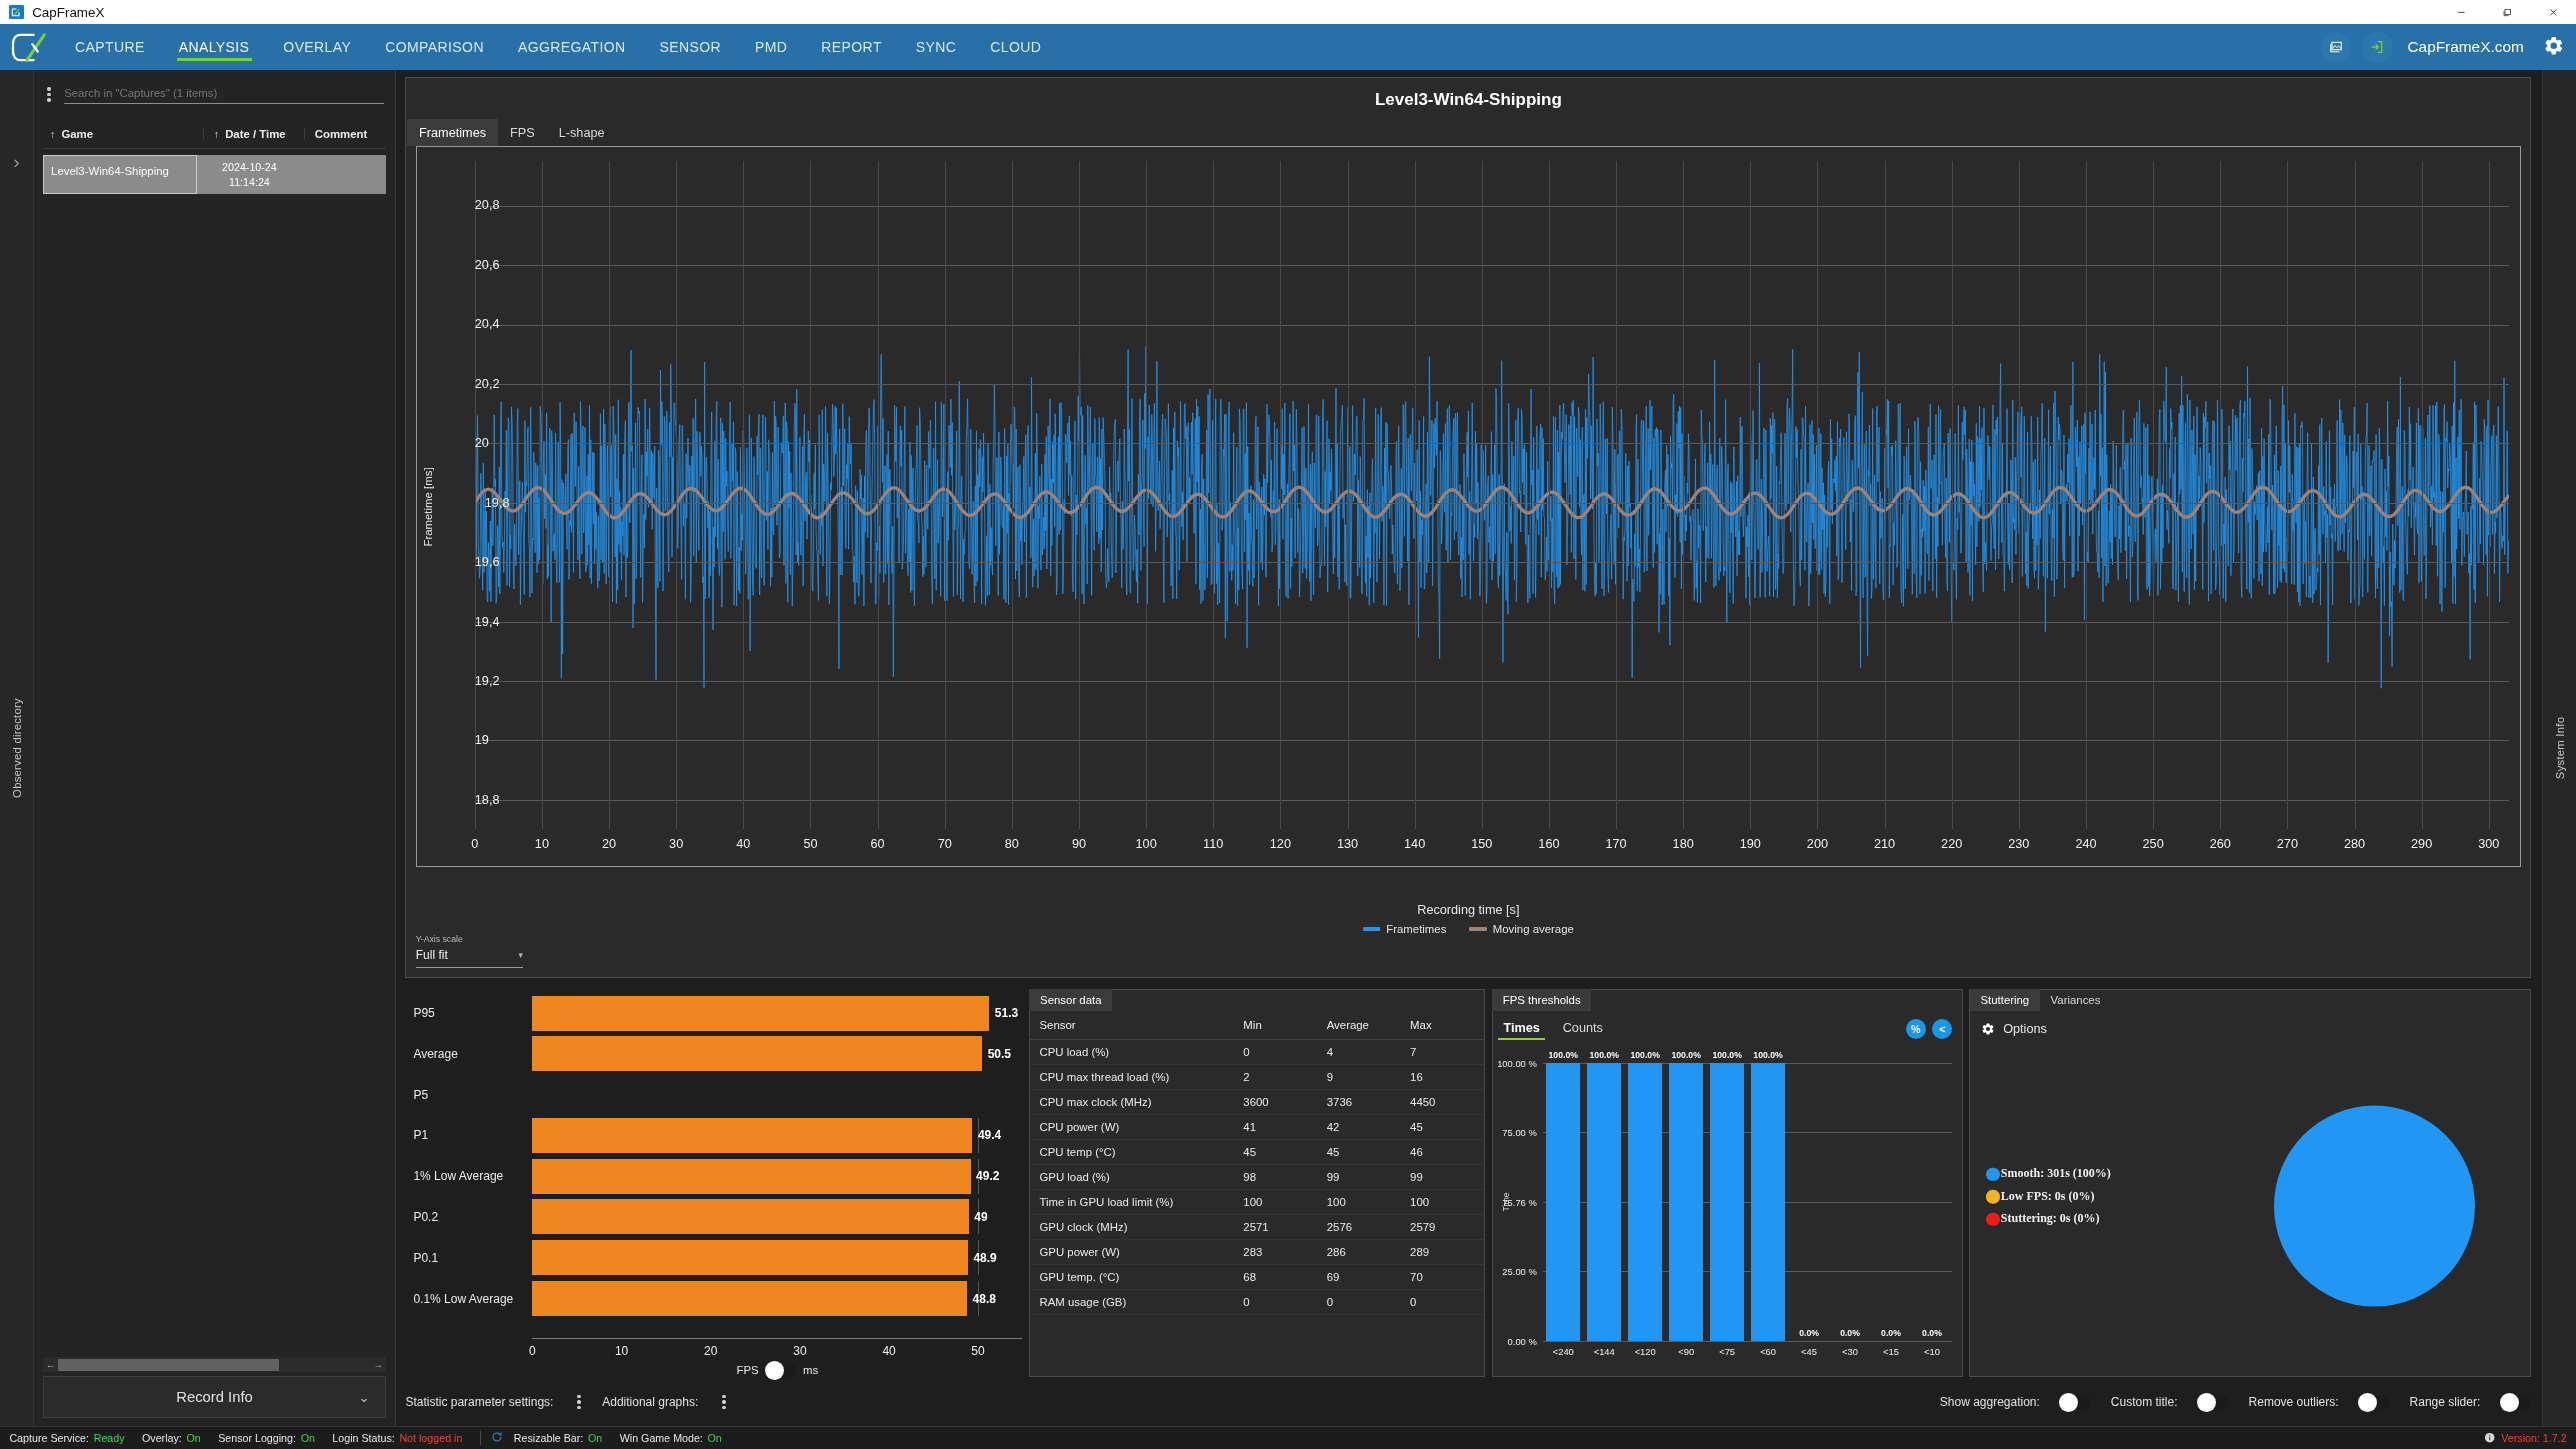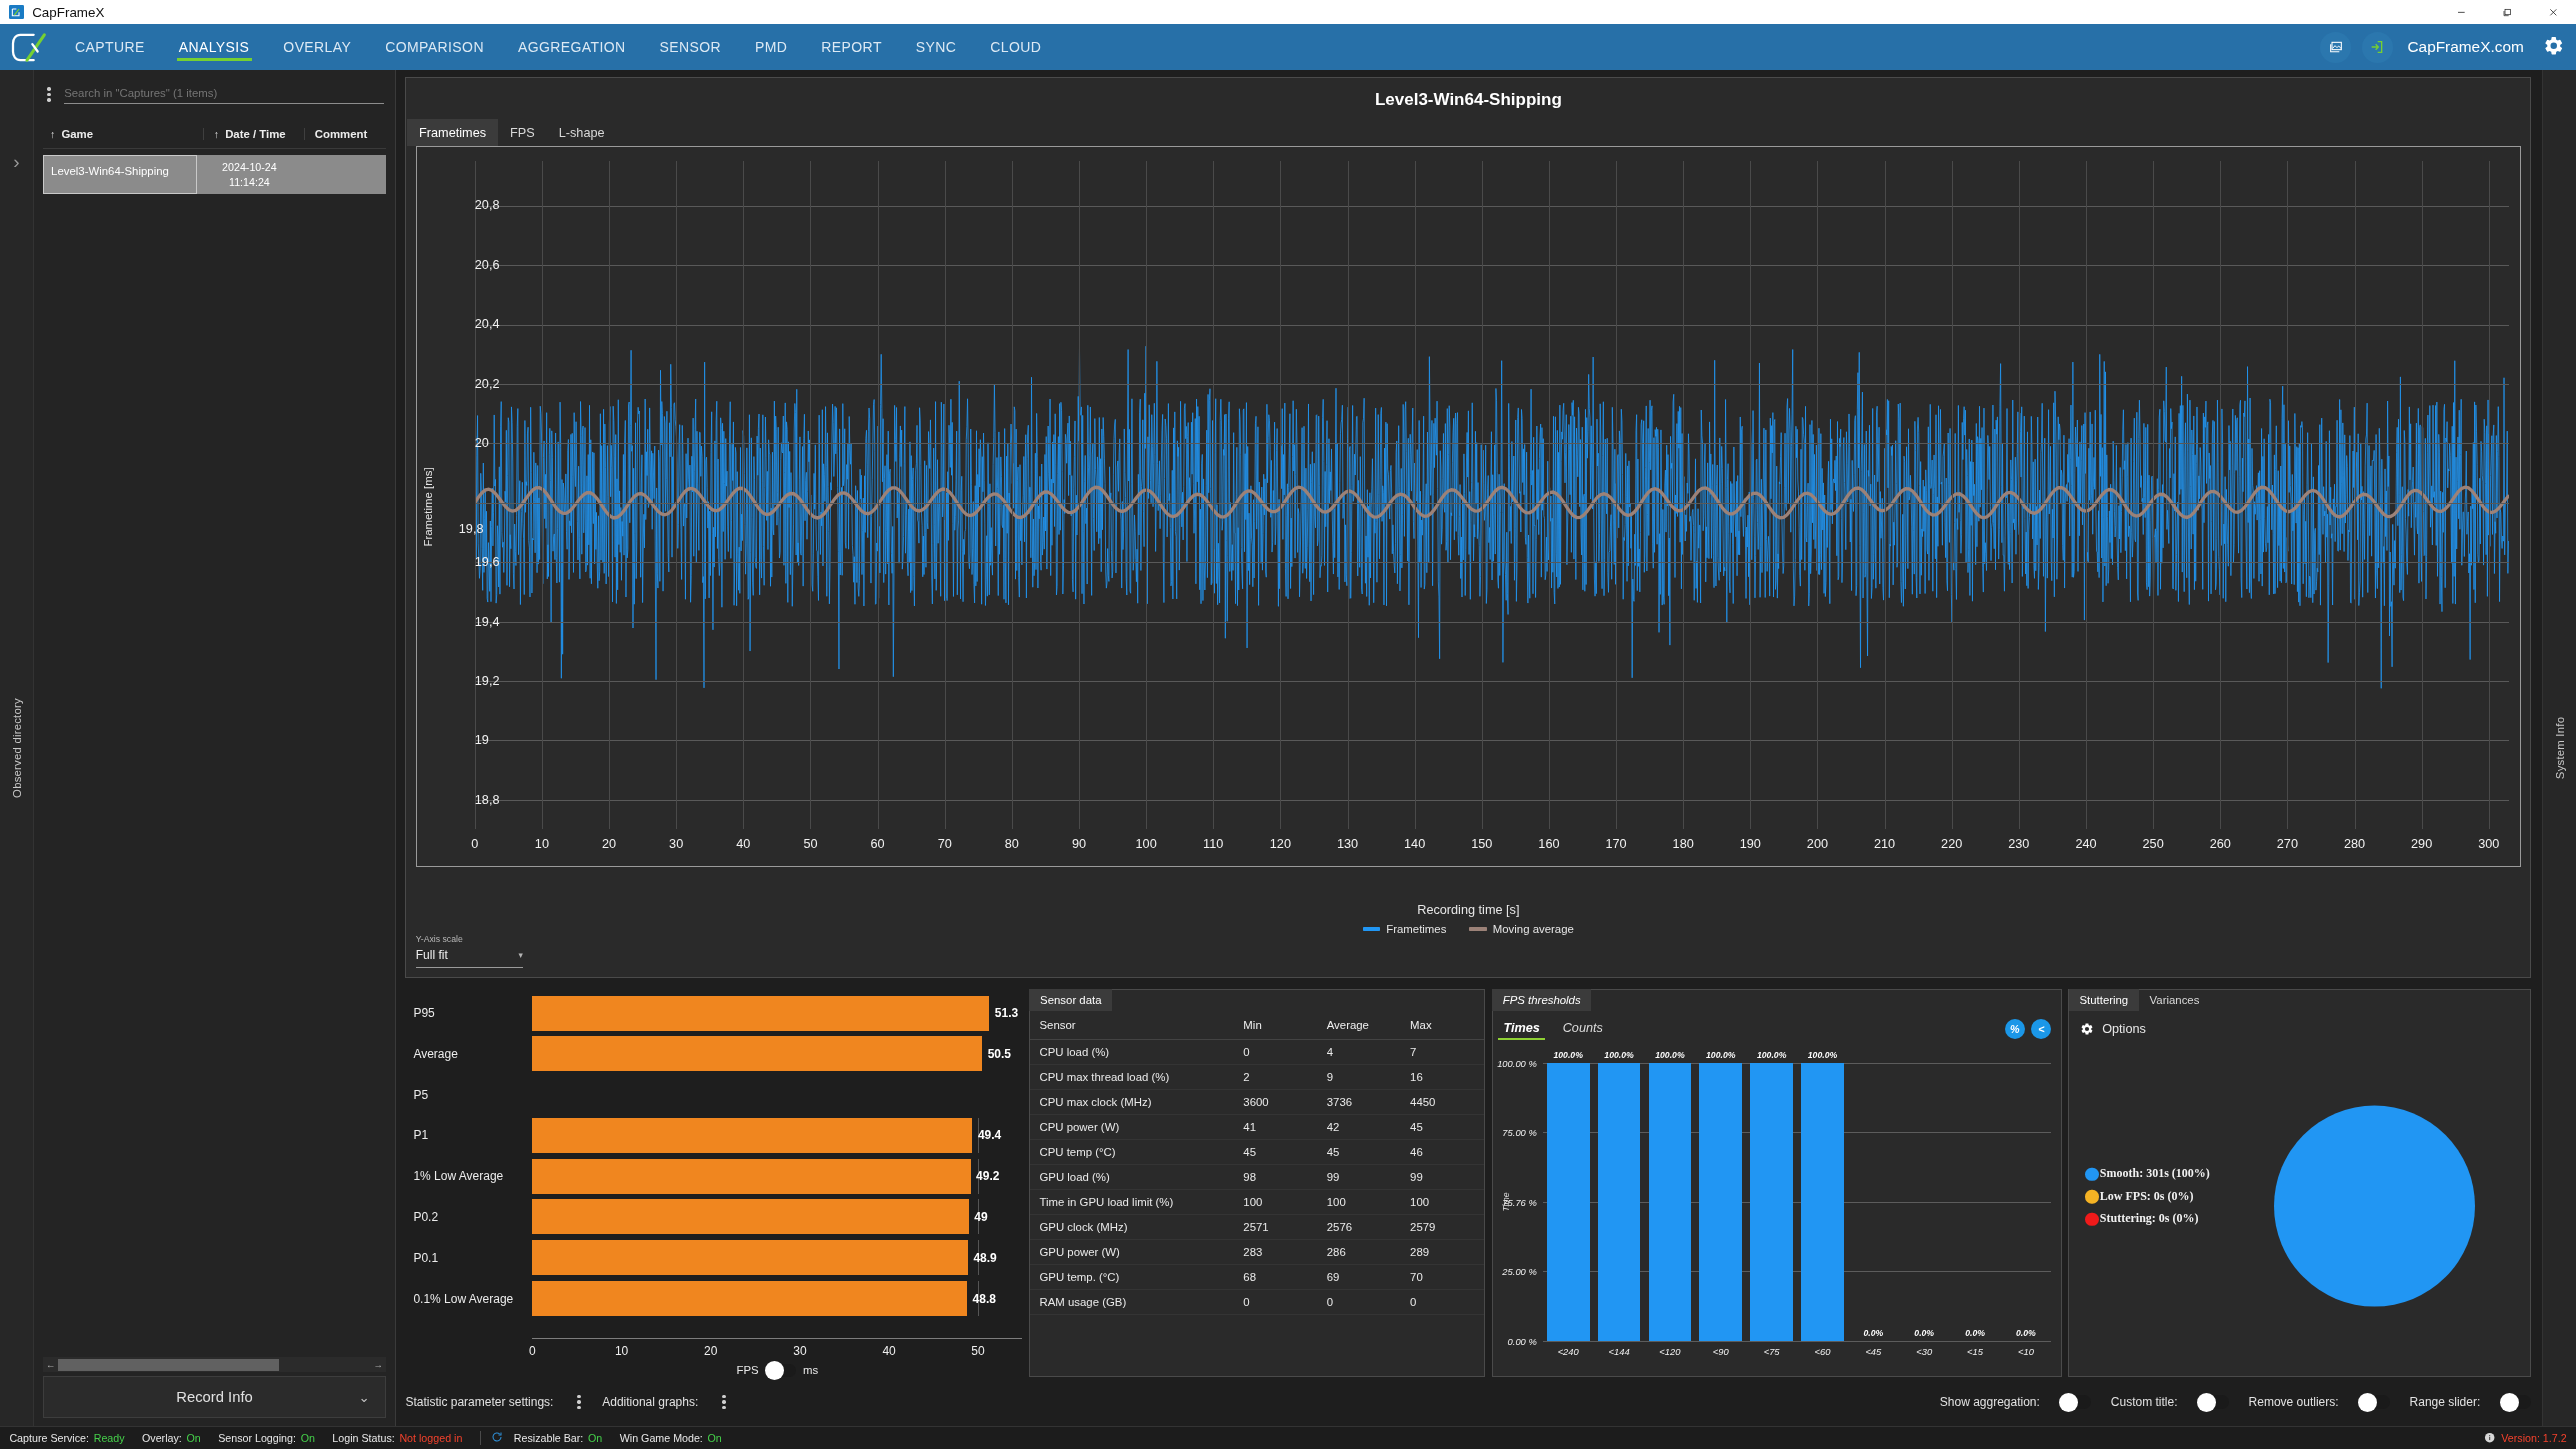--- a/index.html
+++ b/index.html
@@ -184,21 +184,21 @@
   .yscale-sel span { color: #f0f0f0; font-size: 12px; }
   .yscale-sel .caret { color: #b5b5b5; font-size: 8.7px; }
 
   
   .lower {
     display: flex; margin: 10.7px 10.7px 0 9.4px; gap: 6.7px; height: 396px;
   }
   .panel { background: #2a2a2a; border: 0.7px solid #4a4a4a; position: relative; }
   .panel.stats { width: 617px; border: none; background: #1e1e1e; }
   .panel.sensor { width: 456px; }
-  .panel.thresholds { width: 570px; font-style: italic; }
+  .panel.thresholds { width: 471px; }
   .panel.stutter { flex: 1; }
 
   .ptab-row { display: flex; position: absolute; top: -0.7px; left: -0.7px; }
   .ptab {
     padding: 4.7px 10.7px 5.4px 10.7px; font-size: 11.4px; color: #dadada; cursor: pointer;
   }
   .ptab.active { background: #3b3b3b; color: #fff; }
   .panel-body { position: absolute; top: 23px; left: 0; right: 0; bottom: 0; }
 
   
@@ -471,21 +471,21 @@
             <div class="legend-item">
               <span class="legend-swatch" style="background:#9c8278"></span>
               <span>Moving average</span>
             </div>
           </div>
       <div class="ytick" style="top: calc(654px); left: 59px;">18,8</div>
           <div class="ytick" style="top: calc(594px); left: 59px;">19</div>
           <div class="ytick" style="top: calc(535px); left: 59px;">19,2</div>
           <div class="ytick" style="top: calc(476px); left: 59px;">19,4</div>
           <div class="ytick" style="top: calc(416px); left: 59px;">19,6</div>
-          <div class="ytick" style="top: calc(357px); left: 43px; margin-top: 26px;">19,8</div>
+          <div class="ytick" style="top: calc(357px); left: 69px;">19,8</div>
           <div class="ytick" style="top: calc(297px); left: 59px;">20</div>
           <div class="ytick" style="top: calc(238px); left: 59px;">20,2</div>
           <div class="ytick" style="top: calc(178px); left: 59px;">20,4</div>
           <div class="ytick" style="top: calc(119px); left: 59px;">20,6</div>
           <div class="ytick" style="top: calc(59px); left: 59px;">20,8</div>
         </div>
 
       <div class="yscale-box">
         <div class="yscale-lbl">Y-Axis scale</div>
         <div class="yscale-sel">

